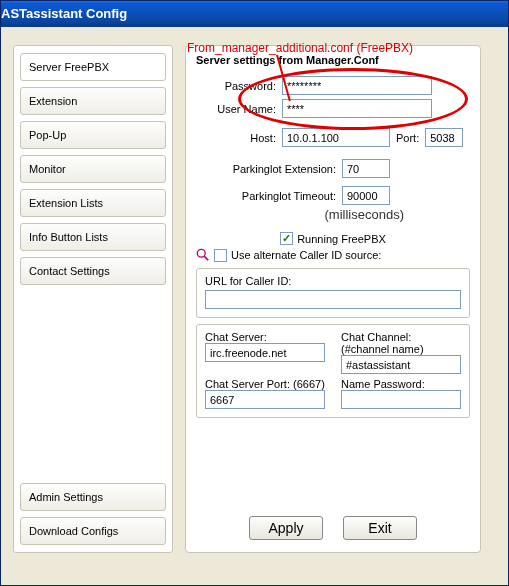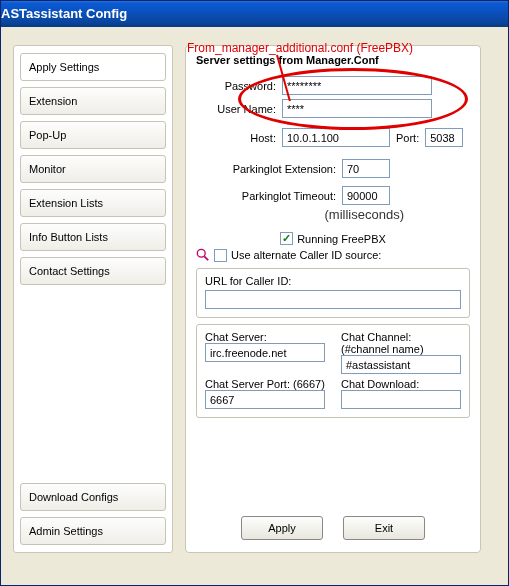--- a/index.html
+++ b/index.html
@@ -142,27 +142,27 @@
   }
   .btnrow {
     position: absolute;
     bottom: 12px;
     left: 0; right: 0;
     display:flex;
     justify-content:center;
     gap: 20px;
   }
   button.win {
-    width: 82px;
+    width: 74px;
     height: 24px;
     border: 1px solid #888;
     border-radius: 3px;
     background: linear-gradient(to bottom, #fdfdfc, #e8e6dd);
     font-family: inherit;
-    font-size: 11px;
+    font-size: 14px;
     cursor: pointer;
   }
   .mag {
     width:14px; height:14px;
     display:inline-block;
   }
 </style>
 </head>
 <body>
 
@@ -172,30 +172,30 @@
   </div>
 
   <div class="annotation">From_manager_additional.conf (FreePBX)</div>
   <svg class="line" width="509" height="100">
     <line x1="276" y1="54" x2="290" y2="104" stroke="#e00000" stroke-width="2"></line>
   </svg>
 
   <div class="body">
 
     <div class="sidebar">
-      <div class="tab sel"><span>Apply Settings</span></div>
+      <div class="tab sel"><span>Server FreePBX</span></div>
       <div class="tab"><span>Extension</span></div>
       <div class="tab"><span>Pop-Up</span></div>
       <div class="tab"><span>Monitor</span></div>
       <div class="tab"><span>Extension Lists</span></div>
       <div class="tab"><span>Info Button Lists</span></div>
       <div class="tab"><span>Contact Settings</span></div>
       <div class="spacer"></div>
+      <div class="tab"><span>Admin Settings</span></div>
       <div class="tab"><span>Download Configs</span></div>
-      <div class="tab"><span>Admin Settings</span></div>
     </div>
 
     <div class="main">
       <div class="ellipse"></div>
 
       <h3>Server settings from Manager.Conf</h3>
 
       <div class="row">
         <span class="lbl-r" style="width:80px">Password:</span>
         <input type="text" style="width: 150px;" value="********">
@@ -247,21 +247,21 @@
           </div>
           <div>
             <span>Chat Channel: (#channel name)</span><br>
             <input type="text" style="width: 100%;" value="#astassistant">
           </div>
           <div>
             <span>Chat Server Port: (6667)</span><br>
             <input type="text" style="width: 100%;" value="6667">
           </div>
           <div>
-            <span>Chat Download:</span><br>
+            <span>Name Password:</span><br>
             <input type="text" style="width: 100%;" value="">
           </div>
         </div>
       </fieldset>
 
       <div class="btnrow">
         <button class="win">Apply</button>
         <button class="win">Exit</button>
       </div>
     </div>

